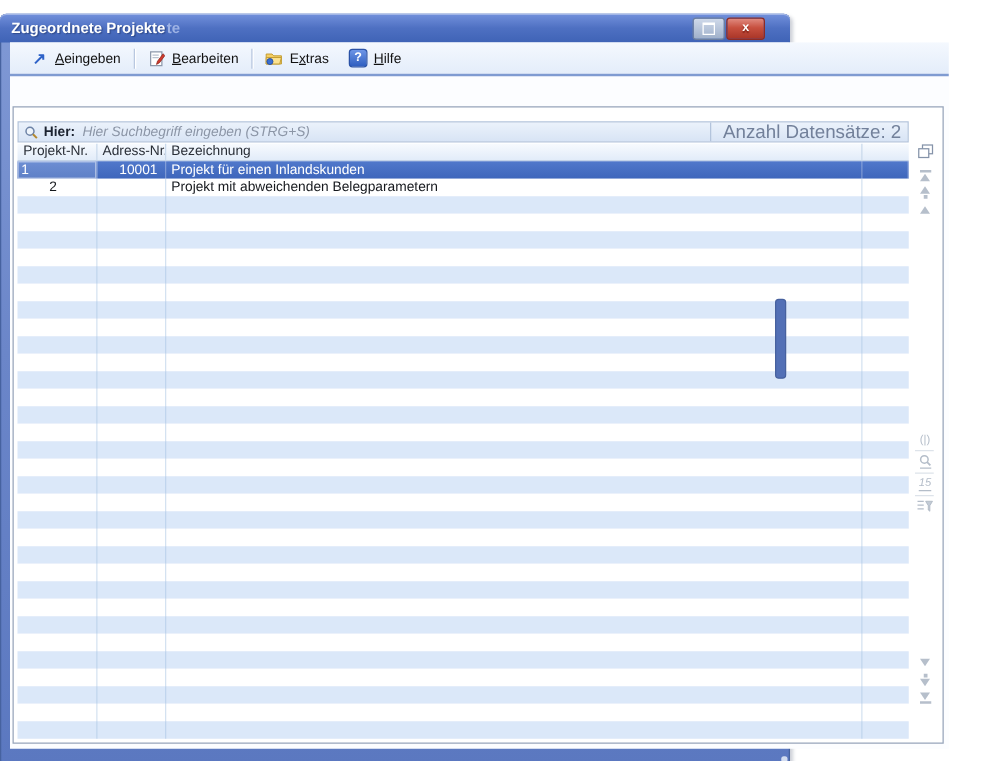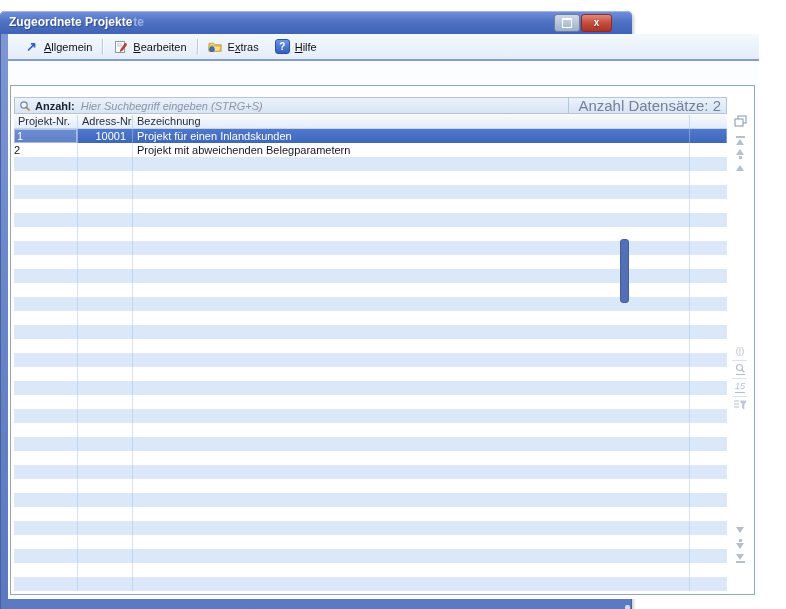--- a/index.html
+++ b/index.html
@@ -80,21 +80,21 @@
 
   
   .grid-body{position:absolute;left:3px;top:43px;width:713px;}
   .grid-row{display:flex;height:14px;font-size:11px;line-height:14px;color:#15181d;}
   .grid-row.odd{background:#dbe8f9;}
   .grid-row.even{background:#ffffff;}
   .grid-row.selected{background:linear-gradient(180deg,#5078cb,#3e66bb);color:#ffffff;}
   .cell{box-sizing:border-box;border-right:1px solid rgba(160,190,225,0.45);
         overflow:hidden;white-space:nowrap;}
   .grid-row.selected .cell{border-right:1px solid rgba(255,255,255,0.30);}
-  .c0{width:64px;text-align:left;padding-right:6px;}
+  .c0{width:64px;text-align:center;padding-right:6px;}
   .c1{width:55px;text-align:right;padding-right:6px;}
   .c2{width:557px;text-align:left;padding-left:4px;}
   .c3{width:37px;border-right:none;}
   .cell.focused{text-align:left;padding-left:3px;background:rgba(255,255,255,0.17);
                 box-shadow:inset 0 0 0 1px rgba(255,255,255,0.45);}
 
   
   .icon-strip{position:absolute;right:2px;top:29px;bottom:2px;width:24px;}
   .sicon{position:absolute;left:3px;width:18px;height:12px;display:flex;align-items:center;
          justify-content:center;cursor:default;}
@@ -129,21 +129,21 @@
       </div>
     </div>
 
     <div class="window-inner">
 
       <div class="toolbar">
         <div class="menu-item">
           <span class="mi-ic">
             <span class="arrow-ne">↗</span>
           </span>
-          <span><span></span><span class="key">A</span><span>llgemein</span></span>
+          <span><span></span><span class="key">A</span><span>eingeben</span></span>
         </div>
         <div class="tb-sep"></div>
         <div class="menu-item">
           <span class="mi-ic">
             <svg width="13" height="14" viewBox="0 0 13 14">
               <rect x="1.5" y="1.5" width="9" height="11" fill="#ffffff" stroke="#8d99ab"></rect>
               <line x1="3" y1="4" x2="8" y2="4" stroke="#b9c2cf" stroke-width="1"></line>
               <line x1="3" y1="6" x2="8" y2="6" stroke="#b9c2cf" stroke-width="1"></line>
               <path d="M11.5 3 L7 9 L6.2 11.5 L8.6 10.2 L12.8 4.6 Z" fill="#cf3b2e" stroke="#8e241b" stroke-width="0.6"></path>
             </svg>
@@ -172,21 +172,21 @@
 
       <div class="panel">
 
         <div class="searchbar">
           <span class="mag">
             <svg width="12" height="12" viewBox="0 0 12 12">
               <circle cx="5" cy="5" r="3.2" fill="#eef4fb" stroke="#6d83a6" stroke-width="1.2"></circle>
               <line x1="7.4" y1="7.4" x2="10.5" y2="10.5" stroke="#b5892e" stroke-width="1.6"></line>
             </svg>
           </span>
-          <span class="search-label">Anzahl:</span>
+          <span class="search-label">Hier:</span>
           <span class="search-placeholder">Hier Suchbegriff eingeben (STRG+S)</span>
           <div class="count-box">Anzahl Datensätze: 2</div>
         </div>
 
         <div class="grid-header">
           <div class="hcell c0">Projekt-Nr.</div>
           <div class="hcell c1">Adress-Nr.</div>
           <div class="hcell c2">Bezeichnung</div>
           <div class="hcell c3 last"></div>
         </div>

